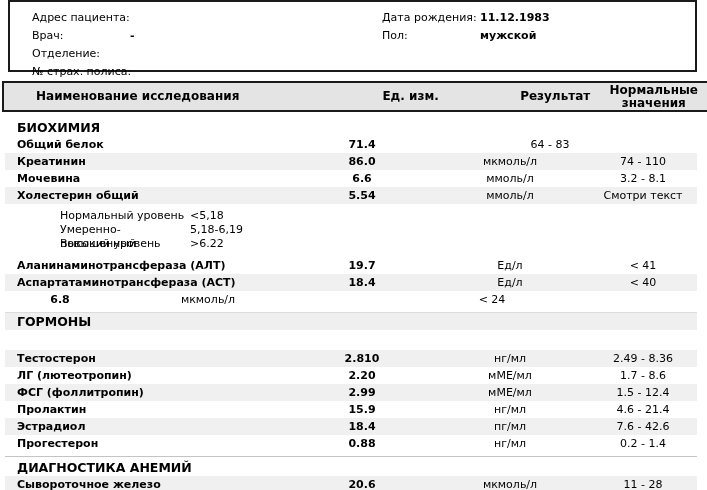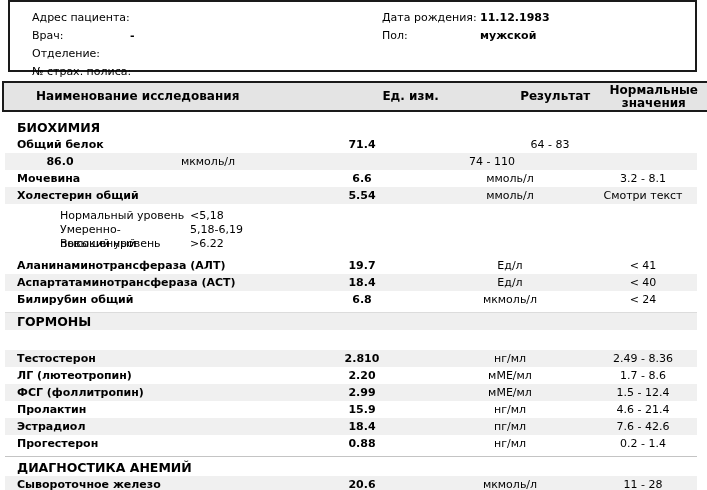--- a/index.html
+++ b/index.html
@@ -95,20 +95,21 @@
   </div>
 
   <div class="table-body" id="table-body">
       <div class="section-row">БИОХИМИЯ</div>
       <div class="test-row">
         <div class="cell cell-name">Общий белок</div>
         <div class="cell cell-result">71.4</div>
         <div class="cell cell-normal">64 - 83</div>
       </div>
       <div class="test-row striped">
+        <div class="cell cell-name">Креатинин</div>
         <div class="cell cell-result">86.0</div>
         <div class="cell cell-units">мкмоль/л</div>
         <div class="cell cell-normal">74 - 110</div>
       </div>
       <div class="test-row">
         <div class="cell cell-name">Мочевина</div>
         <div class="cell cell-result">6.6</div>
         <div class="cell cell-units">ммоль/л</div>
         <div class="cell cell-normal">3.2 - 8.1</div>
       </div>
@@ -138,21 +139,20 @@
         <div class="cell cell-units">Ед/л</div>
         <div class="cell cell-normal">&lt; 41</div>
       </div>
       <div class="test-row striped">
         <div class="cell cell-name">Аспартатаминотрансфераза (АСТ)</div>
         <div class="cell cell-result">18.4</div>
         <div class="cell cell-units">Ед/л</div>
         <div class="cell cell-normal">&lt; 40</div>
       </div>
       <div class="test-row">
-        <div class="cell cell-name">Билирубин общий</div>
         <div class="cell cell-result">6.8</div>
         <div class="cell cell-units">мкмоль/л</div>
         <div class="cell cell-normal">&lt; 24</div>
       </div>
       <div class="section-row striped gap-top gap-bottom">ГОРМОНЫ</div>
       <div class="test-row striped">
         <div class="cell cell-name">Тестостерон</div>
         <div class="cell cell-result">2.810</div>
         <div class="cell cell-units">нг/мл</div>
         <div class="cell cell-normal">2.49 - 8.36</div>

